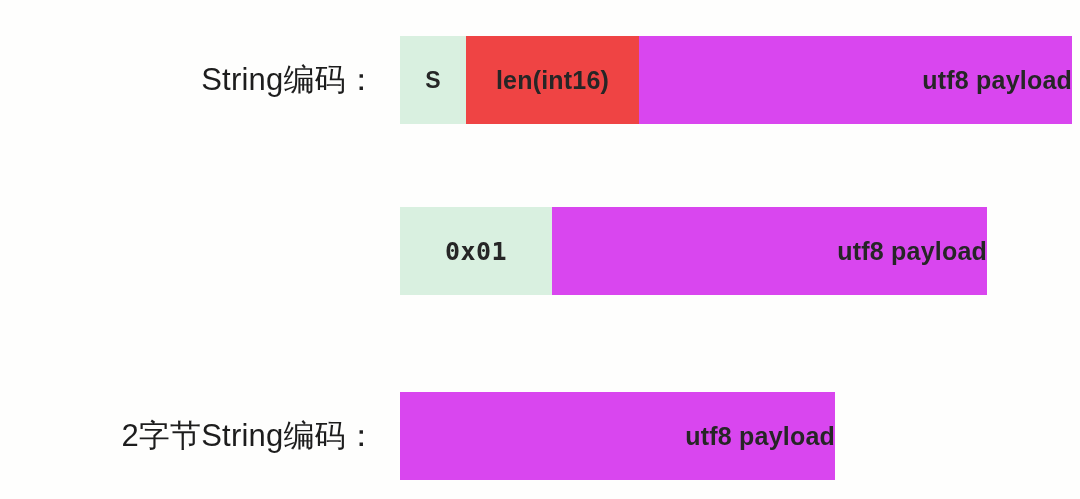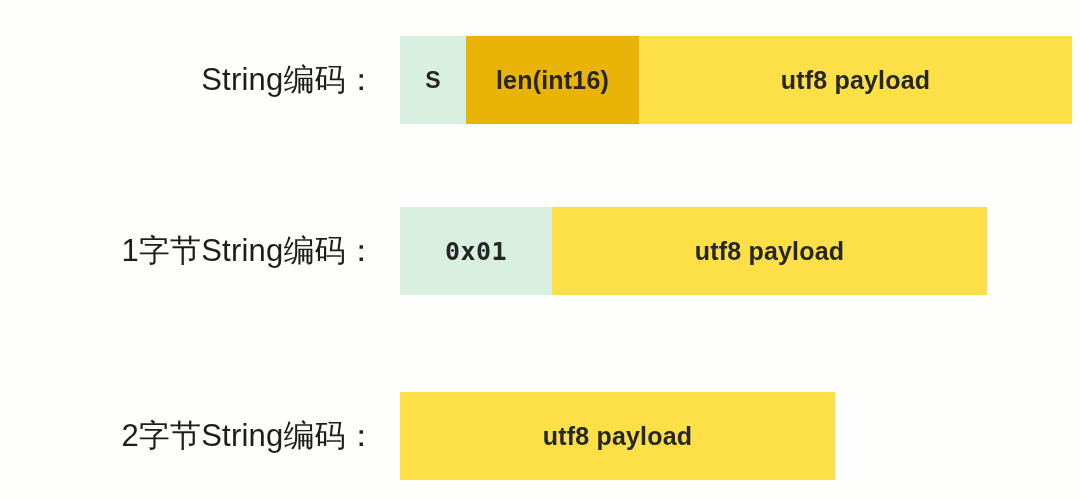--- a/index.html
+++ b/index.html
@@ -72,22 +72,22 @@
     white-space: nowrap;
   }
 
   .field-text {
     display: block;
     line-height: 1;
   }
 
   
   .field.tone-green    { background: #d9f0e0; }
-  .field.tone-lavender { background: #eab308; justify-content: center; }
-  .field.tone-pink     { background: #fde047; }
+  .field.tone-lavender { background: #ef4444; justify-content: center; }
+  .field.tone-pink     { background: #d946ef; justify-content: flex-end; }
 
   
   .field.mono .field-text {
     font-family: "DejaVu Sans Mono", "Liberation Mono", monospace;
     font-size: 25px;
     font-weight: bold;
     letter-spacing: 0.5px;
     text-align: right;
   }
   .field.sans .field-text {
@@ -114,21 +114,20 @@
       <div class="field tone-lavender sans" style="width:173px">
         <span class="field-text">len(int16)</span>
       </div>
       <div class="field tone-pink sans" style="width:433px">
         <span class="field-text">utf8 payload</span>
       </div>
     </div>
   </div>
 
   <div class="row" id="row-1">
-    <div class="row-label">1字节String编码：</div>
     <div class="fields">
       <div class="field tone-green mono" style="width:152px">
         <span class="field-text">0x01</span>
       </div>
       <div class="field tone-pink sans" style="width:435px">
         <span class="field-text">utf8 payload</span>
       </div>
     </div>
   </div>
 

